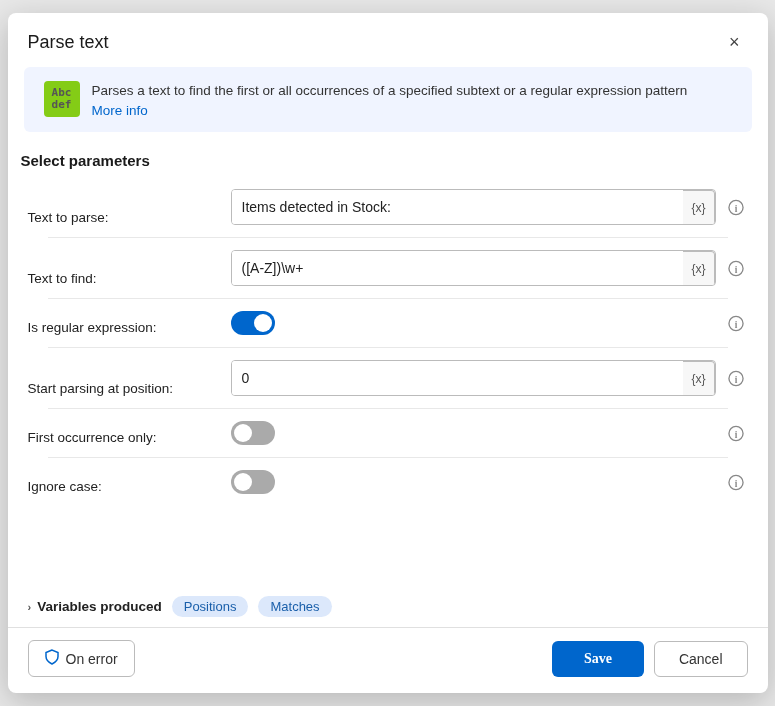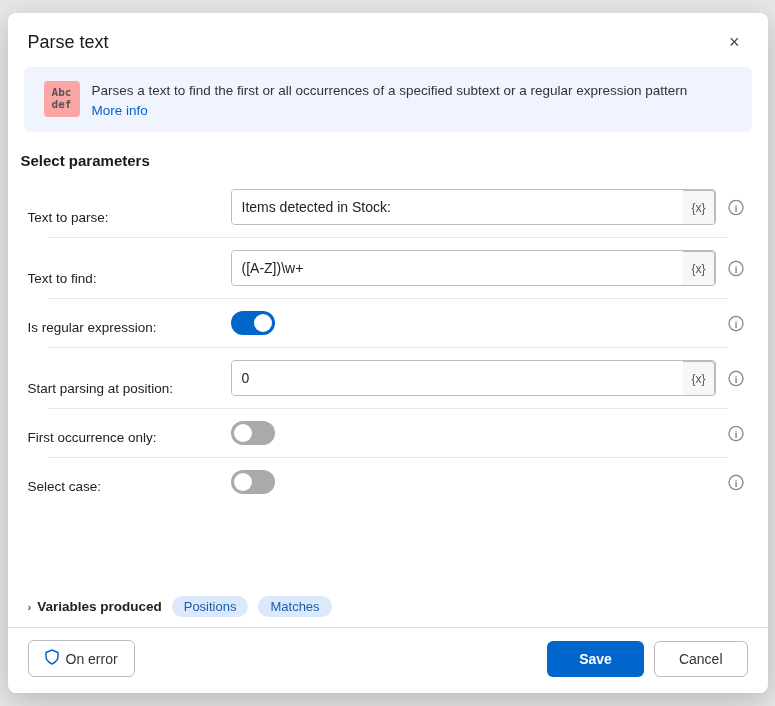--- a/index.html
+++ b/index.html
@@ -49,21 +49,21 @@
       background: #f0f4ff;
       border: none;
       padding: 14px 20px;
       display: flex;
       align-items: flex-start;
       gap: 12px;
       margin: 0 16px 10px 16px;
       border-radius: 6px;
     }
     .info-icon-box {
-      background: #fca5a5;
+      background: #84cc16;
       border-radius: 4px;
       width: 36px;
       height: 36px;
       display: flex;
       align-items: center;
       justify-content: center;
       flex-shrink: 0;
       font-size: 13px;
       font-weight: 700;
       color: #555;
@@ -243,20 +243,21 @@
     .footer-right { display: flex; gap: 10px; }
     .save-btn {
       background: #0066cc;
       color: #fff;
       border: none;
       border-radius: 6px;
       padding: 9px 32px;
       font-size: 14px;
       font-weight: 600;
       cursor: pointer;
+      font-family: Liberation Serif, serif;
     }
     .cancel-btn {
       background: #fff;
       color: #333;
       border: 1.5px solid #bbb;
       border-radius: 6px;
       padding: 9px 24px;
       font-size: 14px;
       cursor: pointer;
     }
@@ -380,21 +381,21 @@
             <circle cx="8.5" cy="8.5" r="7.5" stroke="#888" stroke-width="1.4" fill="none"></circle>
             <text x="8.5" y="13" text-anchor="middle" font-size="10" fill="#888" font-family="serif" font-weight="bold">i</text>
           </svg>
         </button>
       </div>
     </div>
 
     <div class="divider"></div>
 
     <div class="param-row">
-      <div class="param-label">Select case:</div>
+      <div class="param-label">Ignore case:</div>
       <div class="param-input-wrap">
         <div class="toggle-wrap">
           <label class="toggle">
             <input type="checkbox" style="">
             <span class="slider-toggle"></span>
           </label>
         </div>
         <span style="flex:1"></span>
         <button class="info-btn">
           <svg width="17" height="17" viewBox="0 0 17 17" fill="none">

